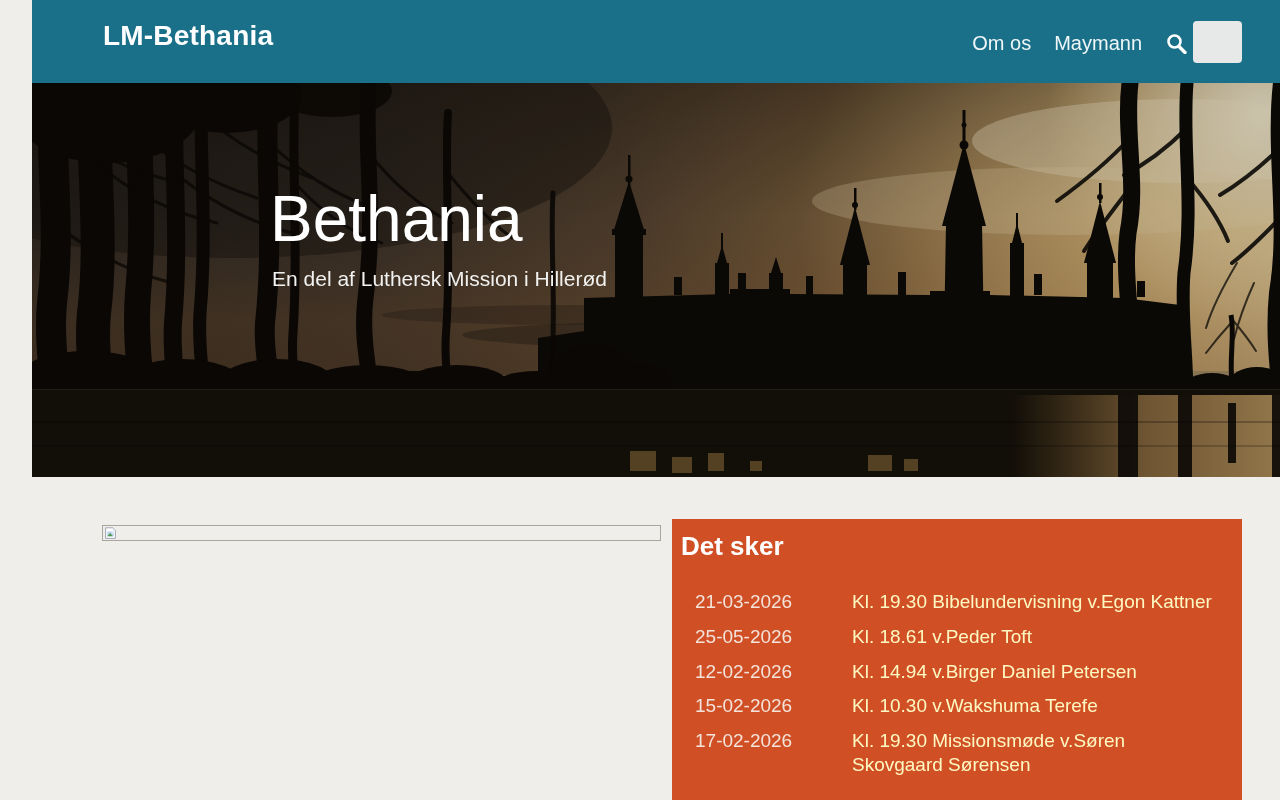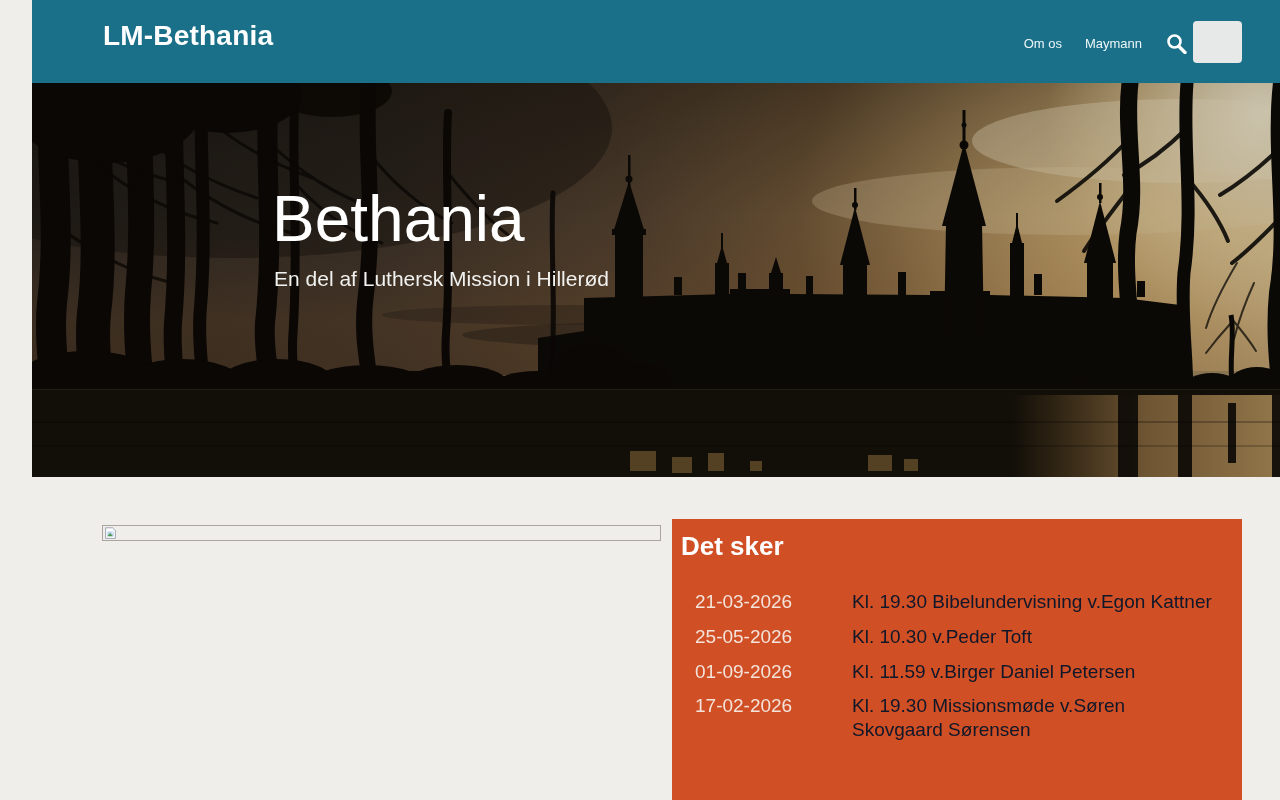--- a/index.html
+++ b/index.html
@@ -19,21 +19,21 @@
     position: absolute; left: 71px; top: 22px;
     font-size: 28px; font-weight: 700; line-height: 1;
     color: #ffffff; text-decoration: none; letter-spacing: 0.2px;
     cursor: pointer;
   }
   .main-nav {
     position: absolute; right: 70px; top: 0; height: 83px;
     display: flex; align-items: center;
   }
   .nav-link {
-    color: #eef6f8; text-decoration: none; font-size: 13px;
+    color: #eef6f8; text-decoration: none; font-size: 20px;
     margin-right: 23px; cursor: pointer; line-height: 1;
     padding-top: 3px;
   }
   .search-btn {
     background: none; border: none; padding: 0; margin-right: 6px;
     width: 22px; height: 22px; cursor: pointer; display: flex;
     align-items: center; justify-content: center; padding-top: 4px;
   }
   .menu-btn {
     width: 49px; height: 42px; background: #e7e8e8;
@@ -44,21 +44,21 @@
   .hero {
     position: relative; height: 394px; overflow: hidden;
     background:
       radial-gradient(circle 300px at 96% 8%,  rgba(248,240,216,0.95), rgba(236,212,162,0.55) 40%, rgba(220,180,120,0) 72%),
       radial-gradient(ellipse 520px 400px at 88% 32%, rgba(232,206,150,0.5), rgba(232,206,150,0) 70%),
       linear-gradient(to bottom, rgba(22,17,14,0.42), rgba(22,17,14,0) 34%, rgba(160,104,52,0.22) 60%, rgba(122,78,38,0.30) 76%),
       linear-gradient(78deg, #2b2521 0%, #3a312a 28%, #564331 48%, #84653f 66%, #bd9459 82%, #e9d6a8 100%);
   }
   .hero-art { position: absolute; inset: 0; width: 100%; height: 100%; display: block; }
   .hero-shade { position: absolute; inset: 0; background: rgba(12,9,7,0.18); }
-  .hero-text { position: absolute; left: 228px; top: 100px; z-index: 3; padding-left: 12px; }
+  .hero-text { position: absolute; left: 238px; top: 100px; z-index: 3; }
   .hero-title {
     margin: 0; font-size: 64px; font-weight: 300; line-height: 1.15;
     color: #ffffff; letter-spacing: 0;
   }
   .hero-subtitle {
     margin: 8px 0 0 2px; font-size: 21px; font-weight: 400;
     color: #f1f1ef; line-height: 1.3; text-align: center;
   }
 
   
@@ -83,21 +83,21 @@
   }
   .events-table {
     margin: 23px 0 0 23px; border-collapse: collapse;
   }
   .events-table td {
     font-size: 19px; line-height: 1.25; padding: 5px 0 6px 0;
     vertical-align: top; color: #f3e3da;
   }
   .events-table td.ev-date { width: 157px; }
   .events-table td.ev-desc { width: 368px; }
-  .events-table a { color: #0f172a; text-decoration: none; cursor: pointer; }
+  .events-table a { color: #fef9c3; text-decoration: none; cursor: pointer; }
 </style>
 </head>
 <body>
 
 <div class="page">
 
   <header class="site-header">
     <a class="site-title">LM-Bethania</a>
     <nav class="main-nav">
       <a class="nav-link">Om os</a>
@@ -285,32 +285,38 @@
   <tr>
     <td class="ev-date">21-03-2026</td>
     <td class="ev-desc">
       <a>Kl. 19.30 Bibelundervisning v.Egon Kattner</a>
     </td>
   </tr>
 
   <tr>
     <td class="ev-date">25-05-2026</td>
     <td class="ev-desc">
-      <a>Kl. 10.30 v.Peder Toft</a>
-    </td>
-  </tr>
-
-  <tr>
-    <td class="ev-date">01-09-2026</td>
-    <td class="ev-desc">
-      <a>Kl. 11.59 v.Birger Daniel Petersen</a>
-    </td>
-  </tr>
-
-
+      <a>Kl. 18.61 v.Peder Toft</a>
+    </td>
+  </tr>
+
+  <tr>
+    <td class="ev-date">12-02-2026</td>
+    <td class="ev-desc">
+      <a>Kl. 14.94 v.Birger Daniel Petersen</a>
+    </td>
+  </tr>
+
+
+  <tr>
+    <td class="ev-date">15-02-2026</td>
+    <td class="ev-desc">
+      <a>Kl. 10.30 v.Wakshuma Terefe</a>
+    </td>
+  </tr>
 
   <tr>
     <td class="ev-date">17-02-2026</td>
     <td class="ev-desc">
       <a>Kl. 19.30 Missionsmøde v.Søren Skovgaard Sørensen</a>
     </td>
   </tr>
 </tbody>
       </table>
     </aside>

